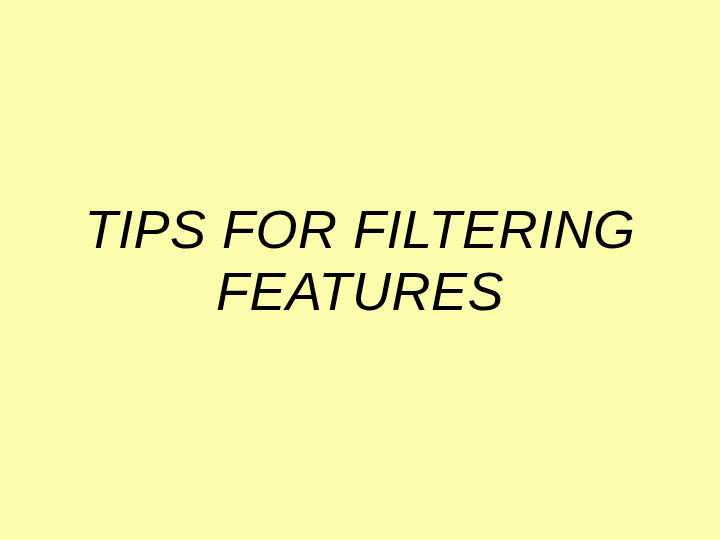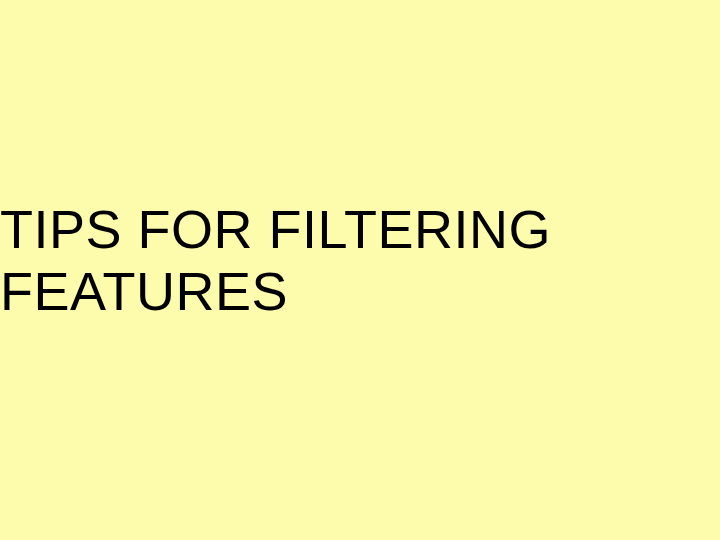--- a/index.html
+++ b/index.html
@@ -13,22 +13,23 @@
       background-color: #fdfbac;
       display: flex;
       align-items: center;
       justify-content: center;
       font-family: Arial, Helvetica, sans-serif;
     }
     .slide-title {
       font-size: 54px;
       font-weight: 400;
       color: #000000;
-      text-align: left;
+      text-align: center;
       line-height: 1.15;
       letter-spacing: 0.5px;
       margin-top: -20px;
+      font-style: italic;
     }
   </style>
 </head>
 <body>
 
 <h1 class="slide-title">TIPS FOR FILTERING FEATURES</h1>
 
 </body></html>

